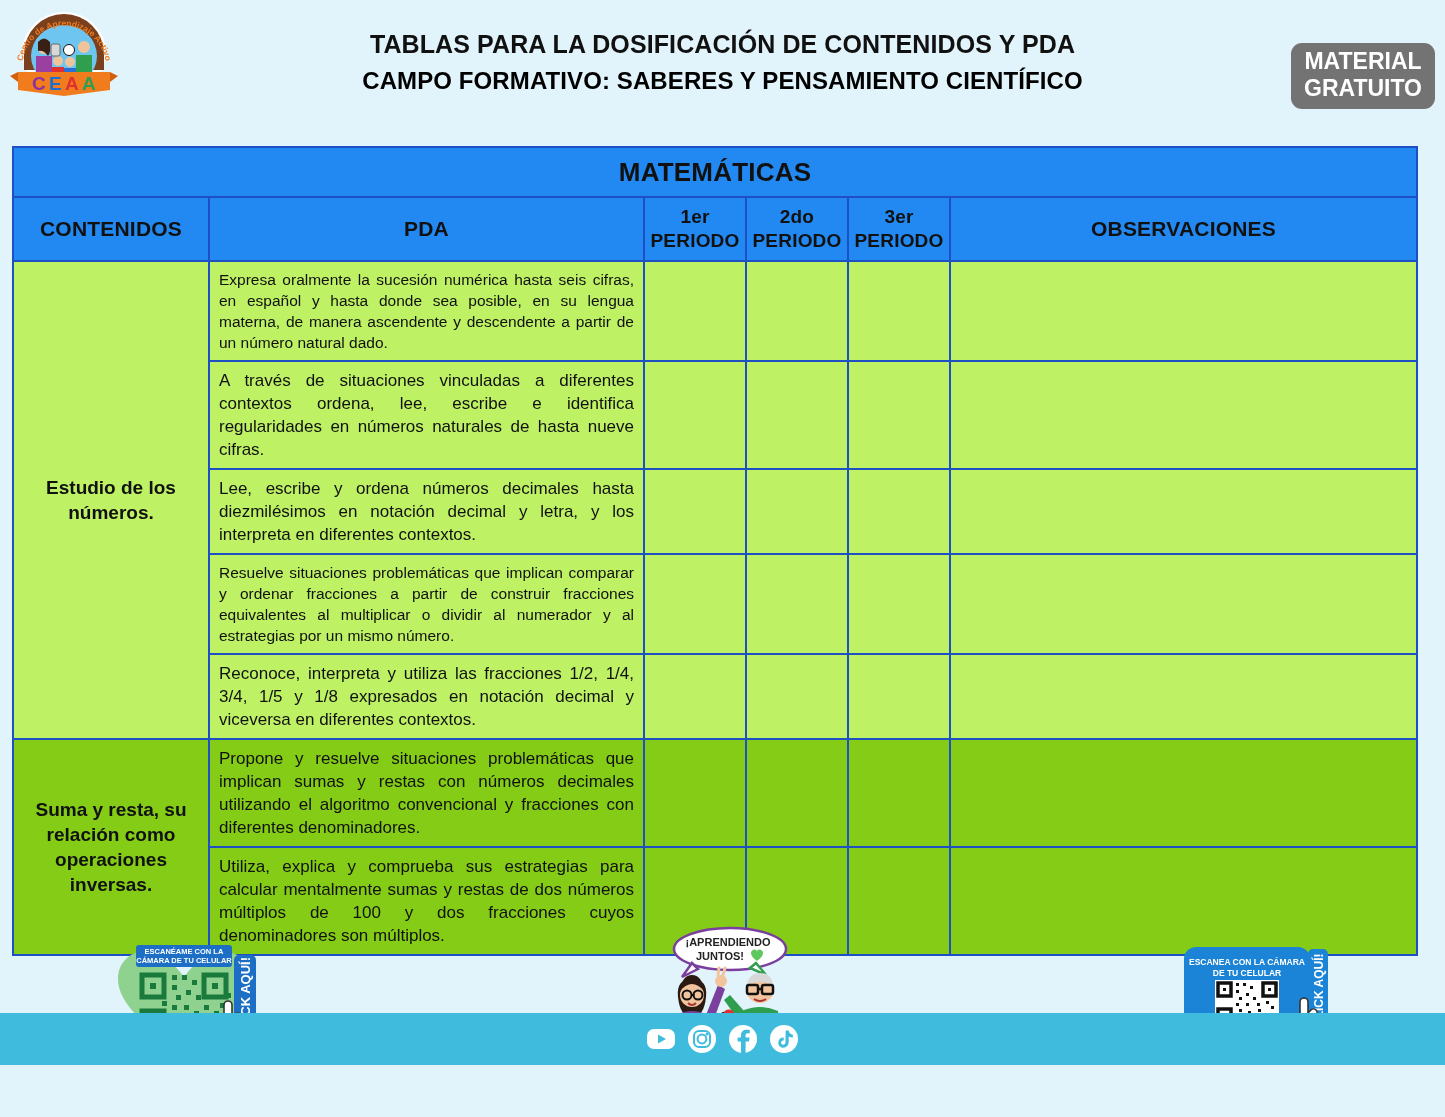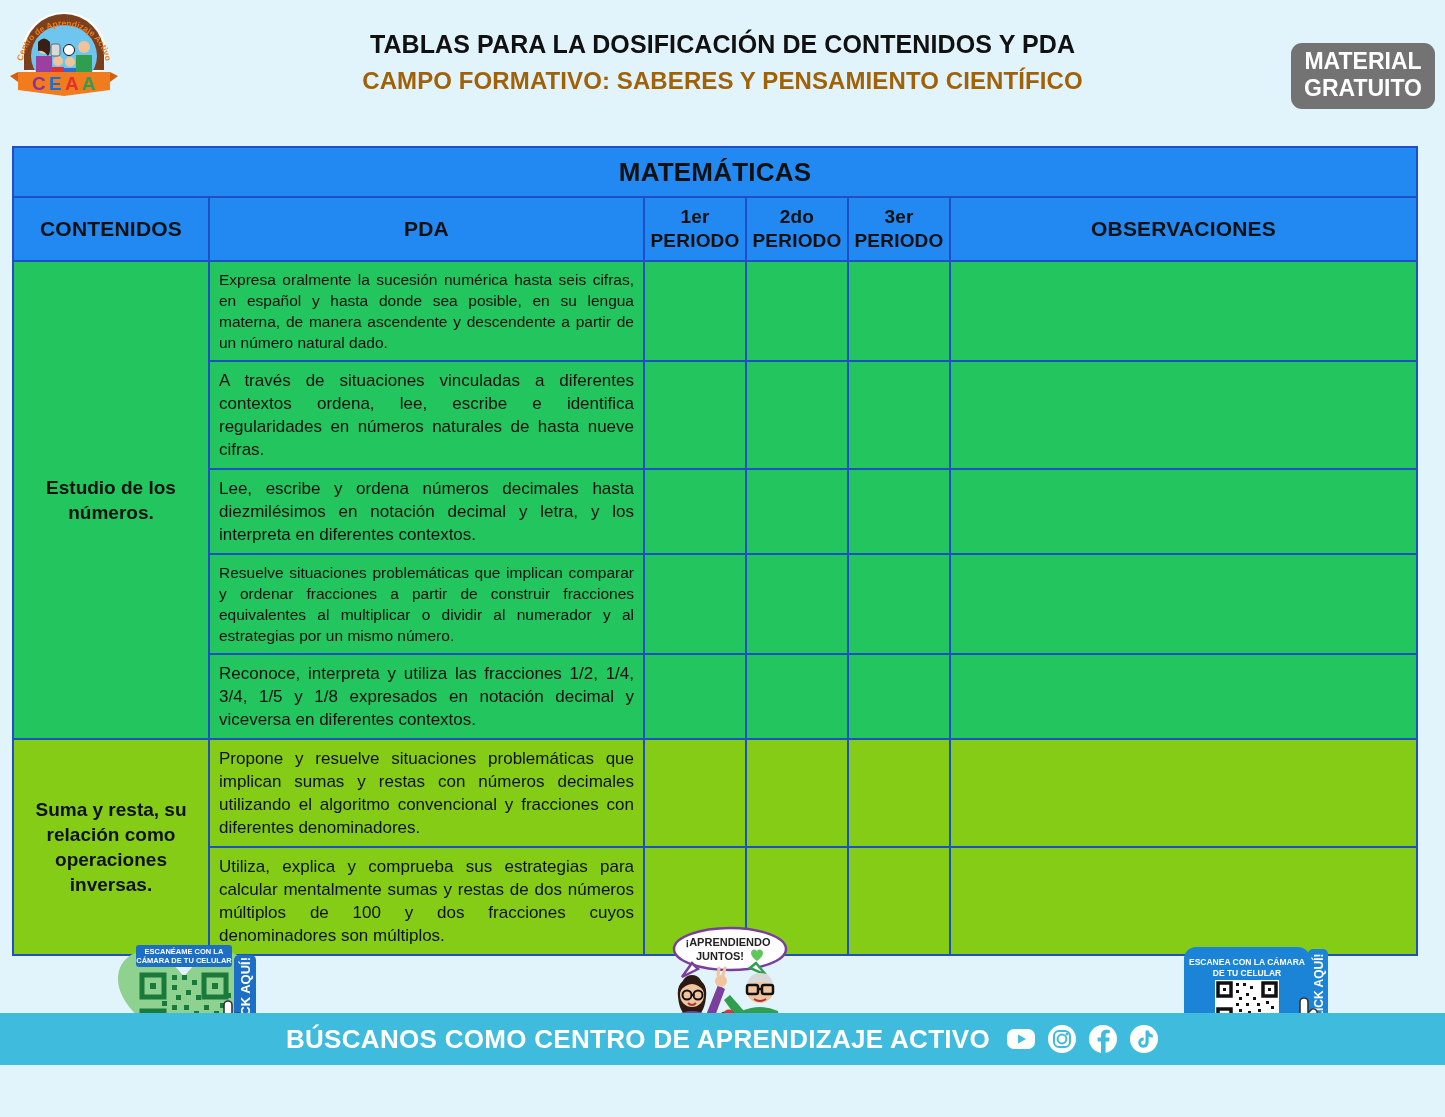--- a/index.html
+++ b/index.html
@@ -12,21 +12,21 @@
   
   .header{position:relative;height:132px;}
   .logo{position:absolute;left:8px;top:4px;width:112px;height:94px;}
   .logo svg{display:block;}
   .titles{position:absolute;left:180px;right:180px;top:28px;text-align:center;}
   .t1,.t2{
     font-size:25px;font-weight:bold;color:#111;
     letter-spacing:.1px;line-height:32px;
   }
   .t3{
-    font-size:24px;font-weight:bold;color:#a16207;
+    font-size:24px;font-weight:bold;color:#000000;
     line-height:34px;padding-top:4px;letter-spacing:.1px;
   }
   .badge{
     position:absolute;right:10px;top:12px;
     background:#737373;border-radius:11px;
     padding:5px 13px 7px 13px;text-align:center;
     color:#fff;font-weight:bold;font-size:23px;line-height:27px;margin-top:31px;
   }
   
   .tablewrap{position:absolute;left:12px;top:146px;width:1404px;}
@@ -46,21 +46,21 @@
     text-align:center;font-weight:bold;font-size:19px;
     color:#111;line-height:25px;padding:4px 8px;
   }
   .pda{
     text-align:justify;text-align-last:left;
     font-size:17px;color:#111;line-height:23px;
     padding:7px 9px 7px 9px;
   }
   .pda.tight{font-size:15.5px;line-height:21px;}
   .row-hl td{background:#84cc16;}
-  .row-plain td{background:#22c55e;}
+  .row-plain td{background:#bef264;}
   
   col.c-cont{width:196px;}
   col.c-pda{width:435px;}
   col.c-per{width:102px;}
   col.c-obs{width:467px;}
   
   .footer{position:absolute;left:0;right:0;bottom:52px;height:140px;}
   .qr-left{position:absolute;left:106px;bottom:4px;width:160px;height:128px;}
   .qr-right{position:absolute;left:1180px;bottom:10px;width:160px;height:112px;}
   .center-art{position:absolute;left:648px;bottom:10px;width:160px;height:132px;}
@@ -361,21 +361,20 @@
       <text transform="translate(143,88) rotate(-90)" font-family="Liberation Sans, sans-serif" font-size="12" font-weight="bold" fill="#fff">¡CLICK AQUÍ!</text>
       <g>
         <path d="M120 72 l0 -13 a4 4 0 0 1 8 0 l0 11 l3 -3 a3.4 3.4 0 0 1 5 5 l-1 1
                  a3 3 0 0 1 4 4 l-1 1 a3 3 0 0 1 3 4 l-8 8 a9 9 0 0 1 -7 4 l-8 0
                  a9 9 0 0 1 -8 -5 l-5 -8 a4 4 0 0 1 6 -5 l4 4 z" fill="#fff" stroke="#333" stroke-width="1.6"></path>
       </g>
     </svg>
   </div>
 
   <div class="bottombar">
-    <span class="bbtext">BÚSCANOS COMO CENTRO DE APRENDIZAJE ACTIVO</span>
     <span class="socials">
       <span>
         <svg width="30" height="30" viewBox="0 0 30 30">
           <rect x="1" y="5" width="28" height="20" rx="7" fill="#fff"></rect>
           <path d="M12 10.5 L20 15 L12 19.5 Z" fill="#3fbcdd"></path>
         </svg>
       </span>
       <span>
         <svg width="30" height="30" viewBox="0 0 30 30">
           <circle cx="15" cy="15" r="14" fill="#fff"></circle>

